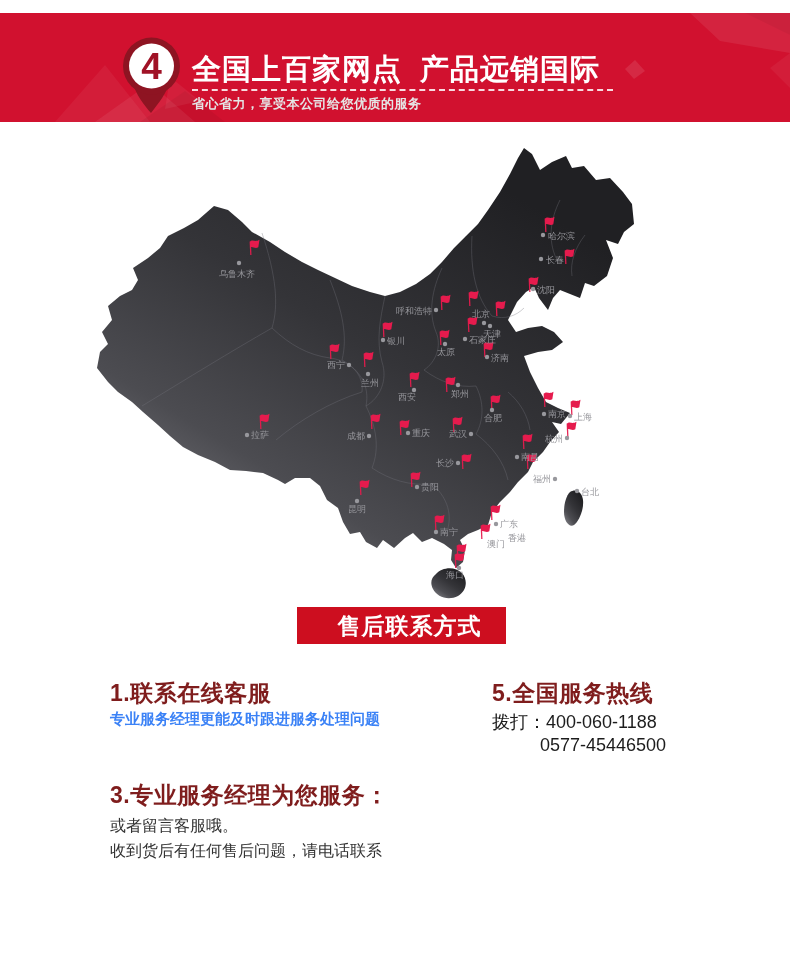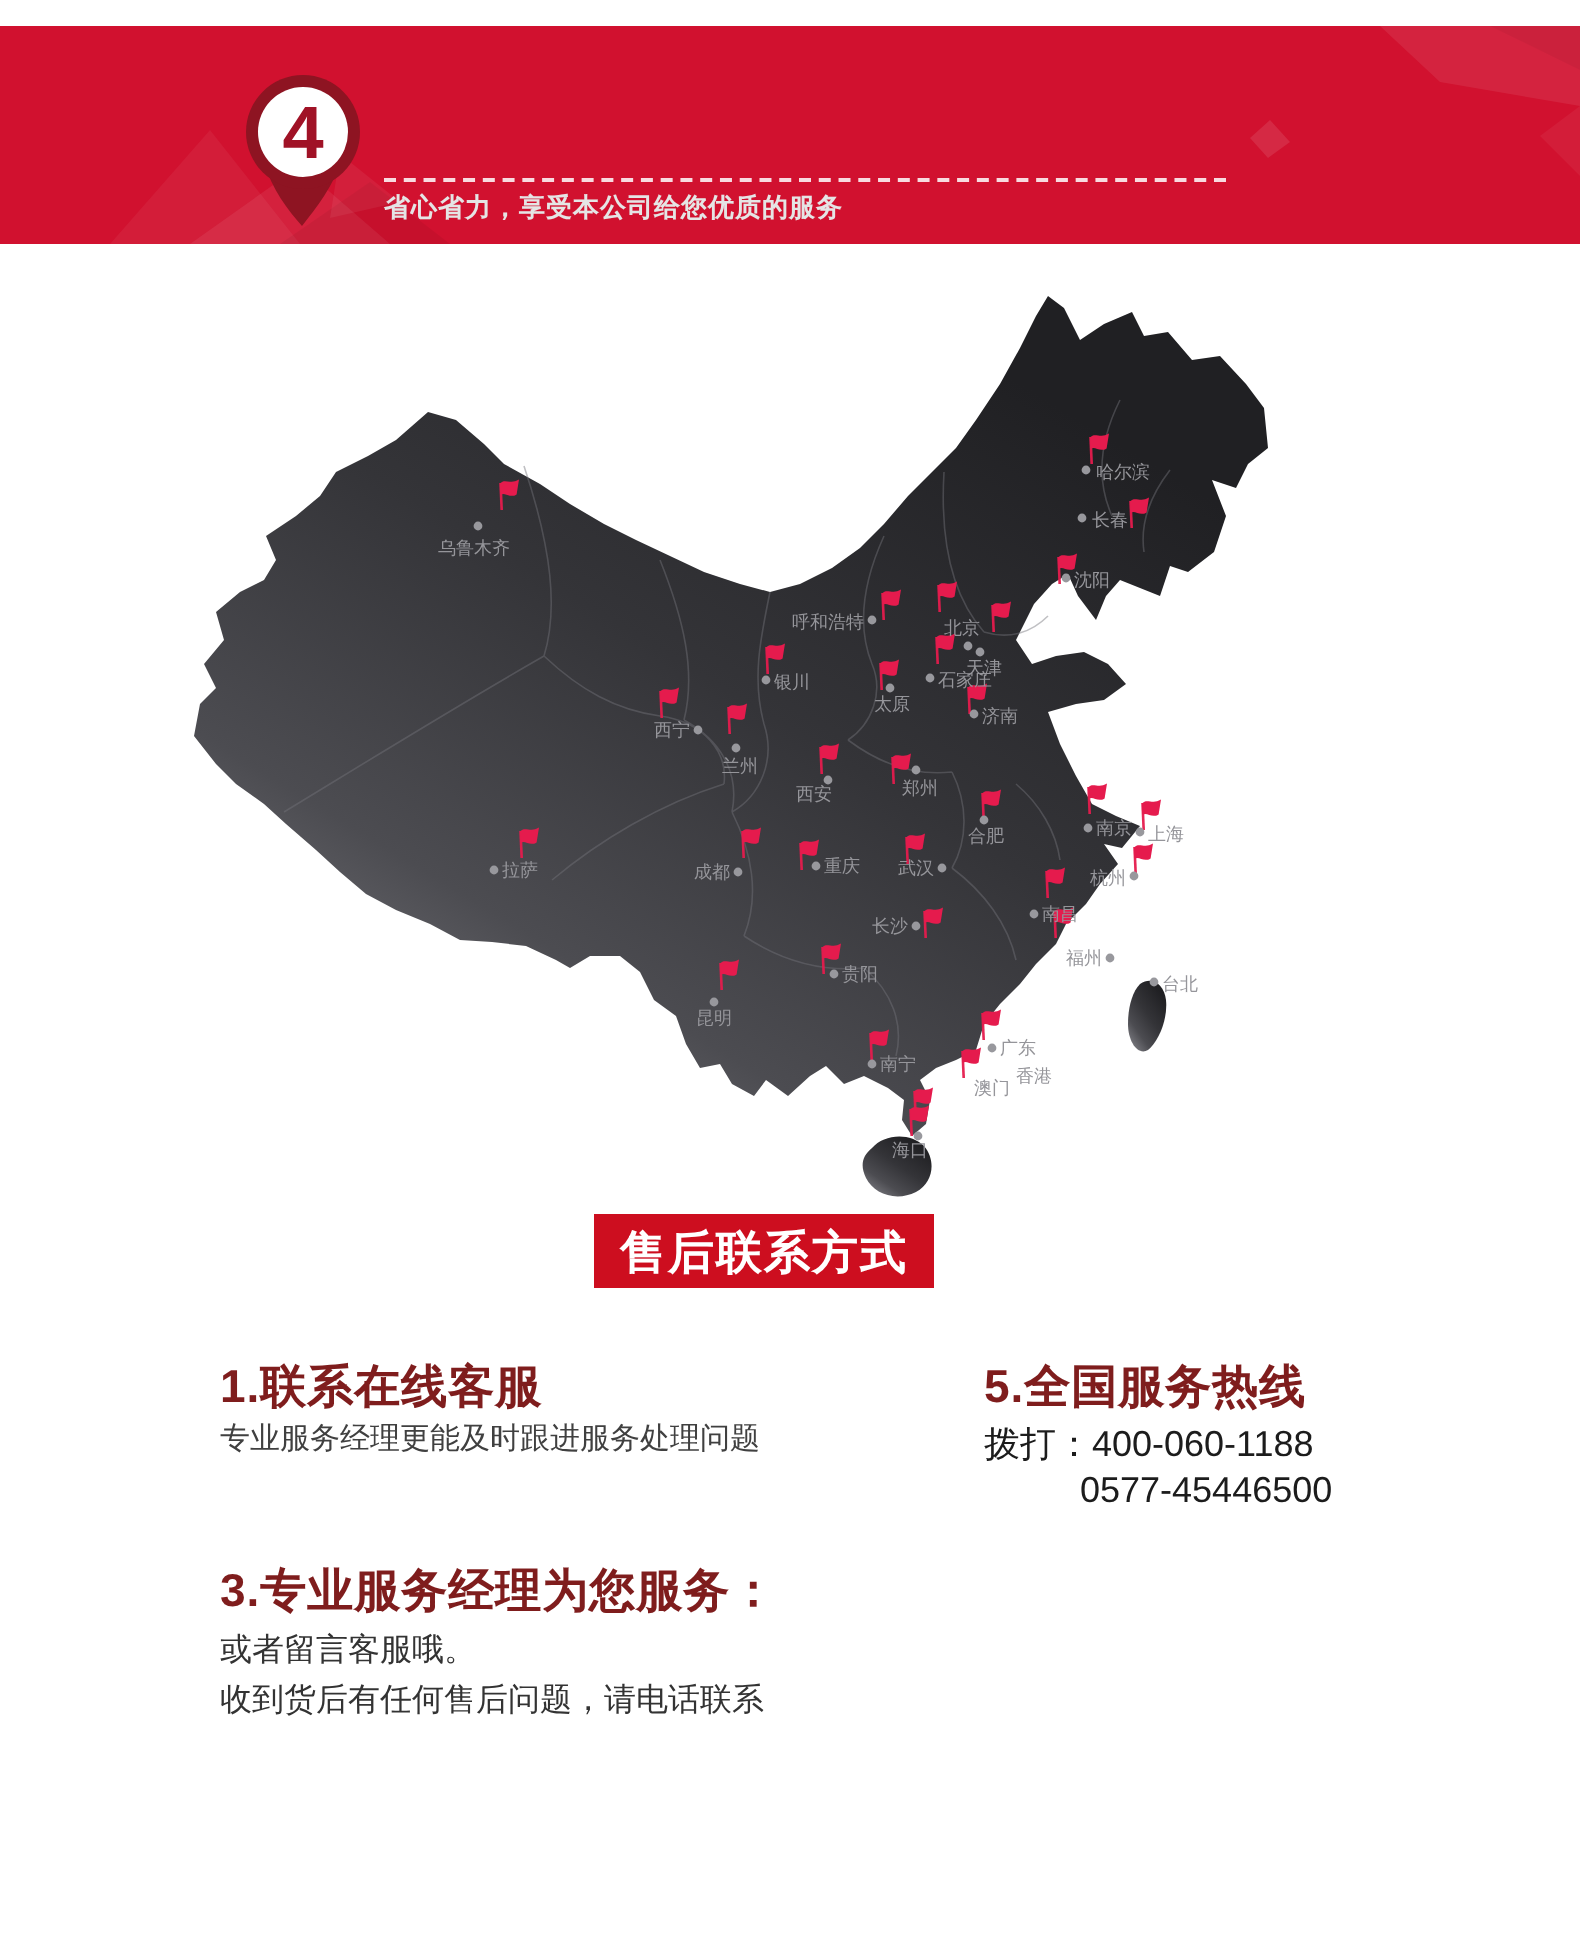--- a/index.html
+++ b/index.html
@@ -27,29 +27,29 @@
     position:absolute;left:192px;top:82px;color:#e5e5e5;
     font-size:13px;font-weight:bold;letter-spacing:.5px;
   }
   
   .map-wrap{position:absolute;left:80px;top:140px;width:560px;height:460px;}
   .city-label{font:9px "Liberation Sans","DejaVu Sans",sans-serif;fill:#95959a;}
   .city-dot{fill:#98989d;}
   .province{fill:none;stroke:#73737a;stroke-width:.8;opacity:.45;}
   
   .title-box{
-    position:absolute;left:297px;top:607px;width:170px;height:37px;
+    position:absolute;left:297px;top:607px;width:193px;height:37px;
     background:#cd0e1f;color:#ffffff;font-size:23px;font-weight:bold;
-    text-align:center;line-height:38px;letter-spacing:1px;
+    text-align:center;line-height:38px;letter-spacing:1px;padding-left:16px;
   }
   .sec-h{
     position:absolute;color:#7f1d1d;font-size:23px;font-weight:bold;
     letter-spacing:.5px;white-space:nowrap;
   }
-  .sec-p{position:absolute;color:#404040;font-size:15px;white-space:nowrap;}
+  .sec-p{position:absolute;color:#3b82f6;font-size:15px;white-space:nowrap;font-weight:bold;}
   .phone{position:absolute;color:#1c1c1c;font-size:18px;font-weight:400;white-space:nowrap;}
   .sec3-p{position:absolute;color:#333333;font-size:16px;line-height:25px;white-space:nowrap;}
 </style>
 </head>
 <body>
 
 <div class="banner">
   <svg class="deco" width="790" height="109">
     <polygon points="55,109 105,52 150,109" fill="#ffffff" opacity="0.05"></polygon>
     <polygon points="95,109 150,70 195,109" fill="#ffffff" opacity="0.07"></polygon>
@@ -61,20 +61,21 @@
     <polygon points="770,55 790,40 790,75" fill="#ffffff" opacity="0.05"></polygon>
   </svg>
 
   <svg class="badge" viewBox="0 0 60 78">
     <path d="M10,44 C14,58 22,68 29,76 C36,67 45,56 49,42 Z" fill="#8e1422"></path>
     <circle cx="29.5" cy="29" r="28.5" fill="#8e1422"></circle>
     <circle cx="29.5" cy="29" r="22.5" fill="#ffffff"></circle>
     <text x="29.5" y="42" text-anchor="middle" font-family="Liberation Sans, DejaVu Sans, sans-serif" font-size="37" font-weight="bold" fill="#a01226">4</text>
   </svg>
 
+  <div class="banner-title">全国上百家网点  产品远销国际</div>
   <div class="banner-dash"></div>
   <div class="banner-sub">省心省力，享受本公司给您优质的服务</div>
 </div>
 
 <div class="map-wrap">
   <svg id="china-map-svg" width="560" height="460" viewBox="0 0 560 460">
     <defs>
       <linearGradient id="mapGrad" x1="70%" y1="5%" x2="0%" y2="95%">
         <stop offset="0%" stop-color="#202023"></stop>
         <stop offset="40%" stop-color="#343438"></stop>

